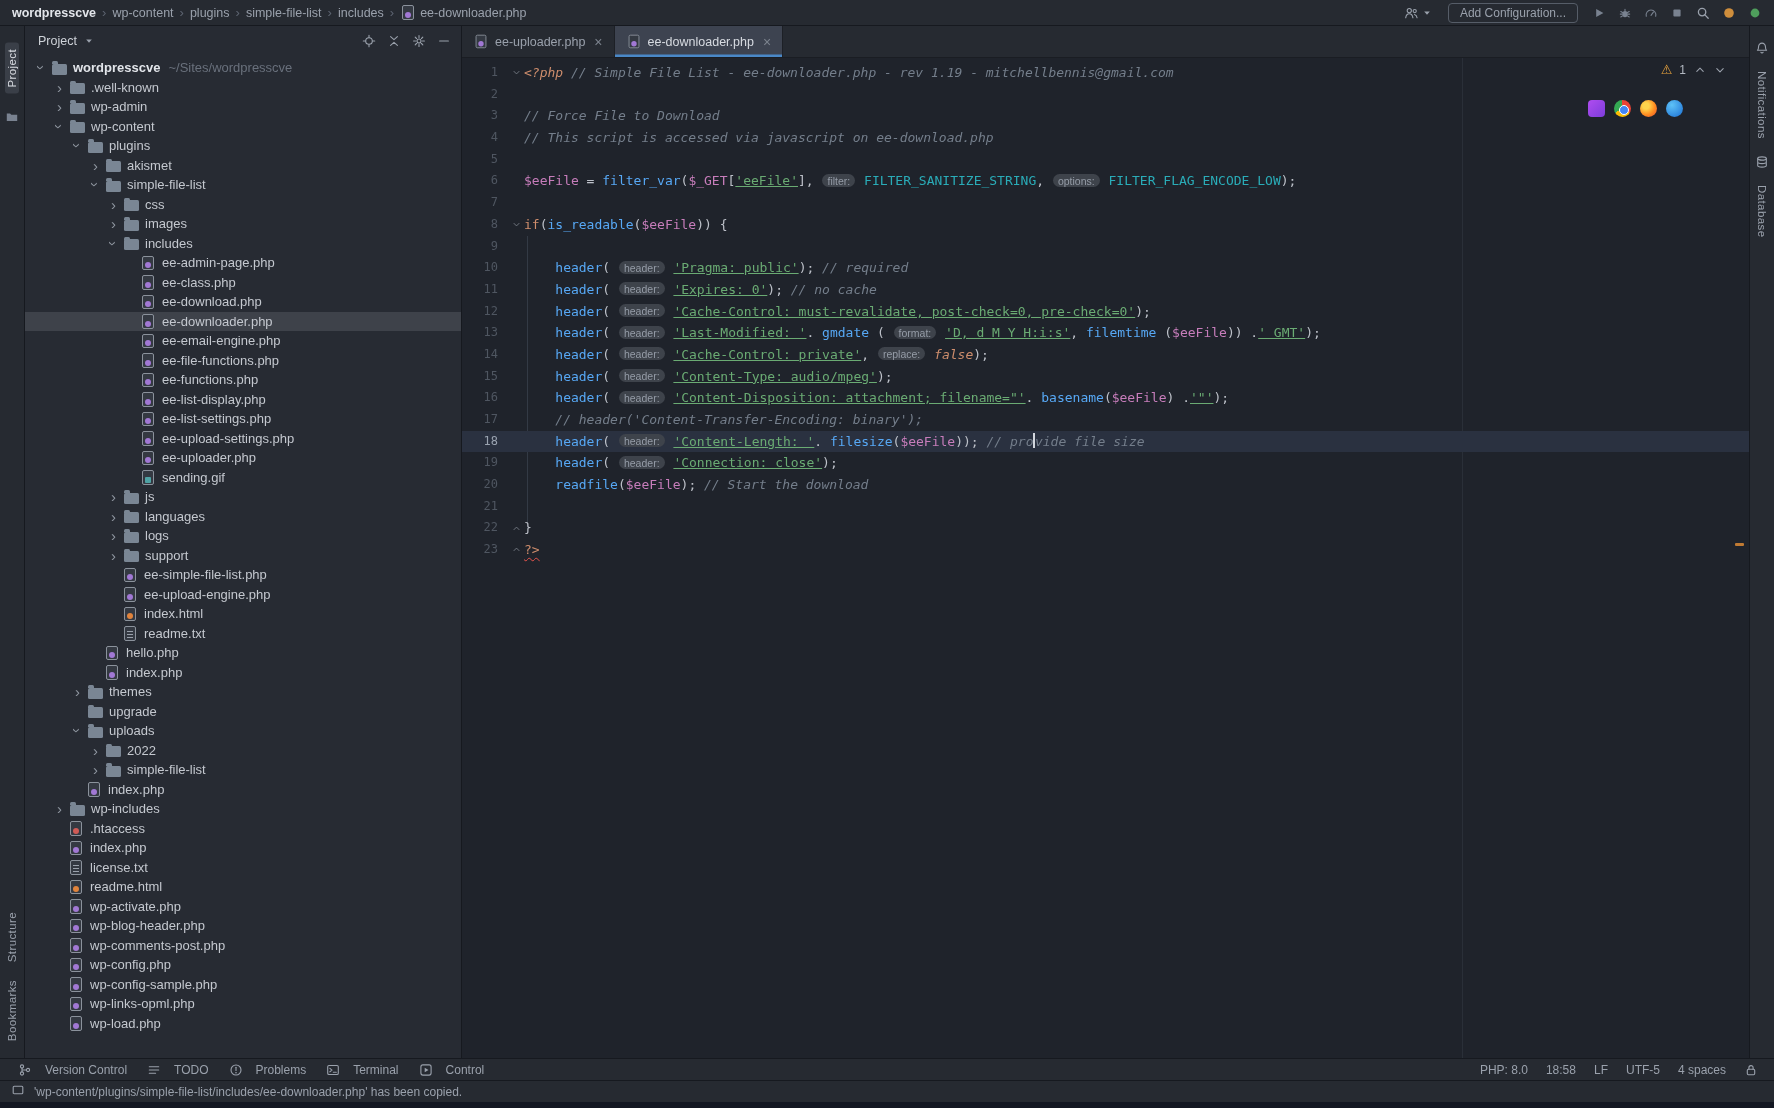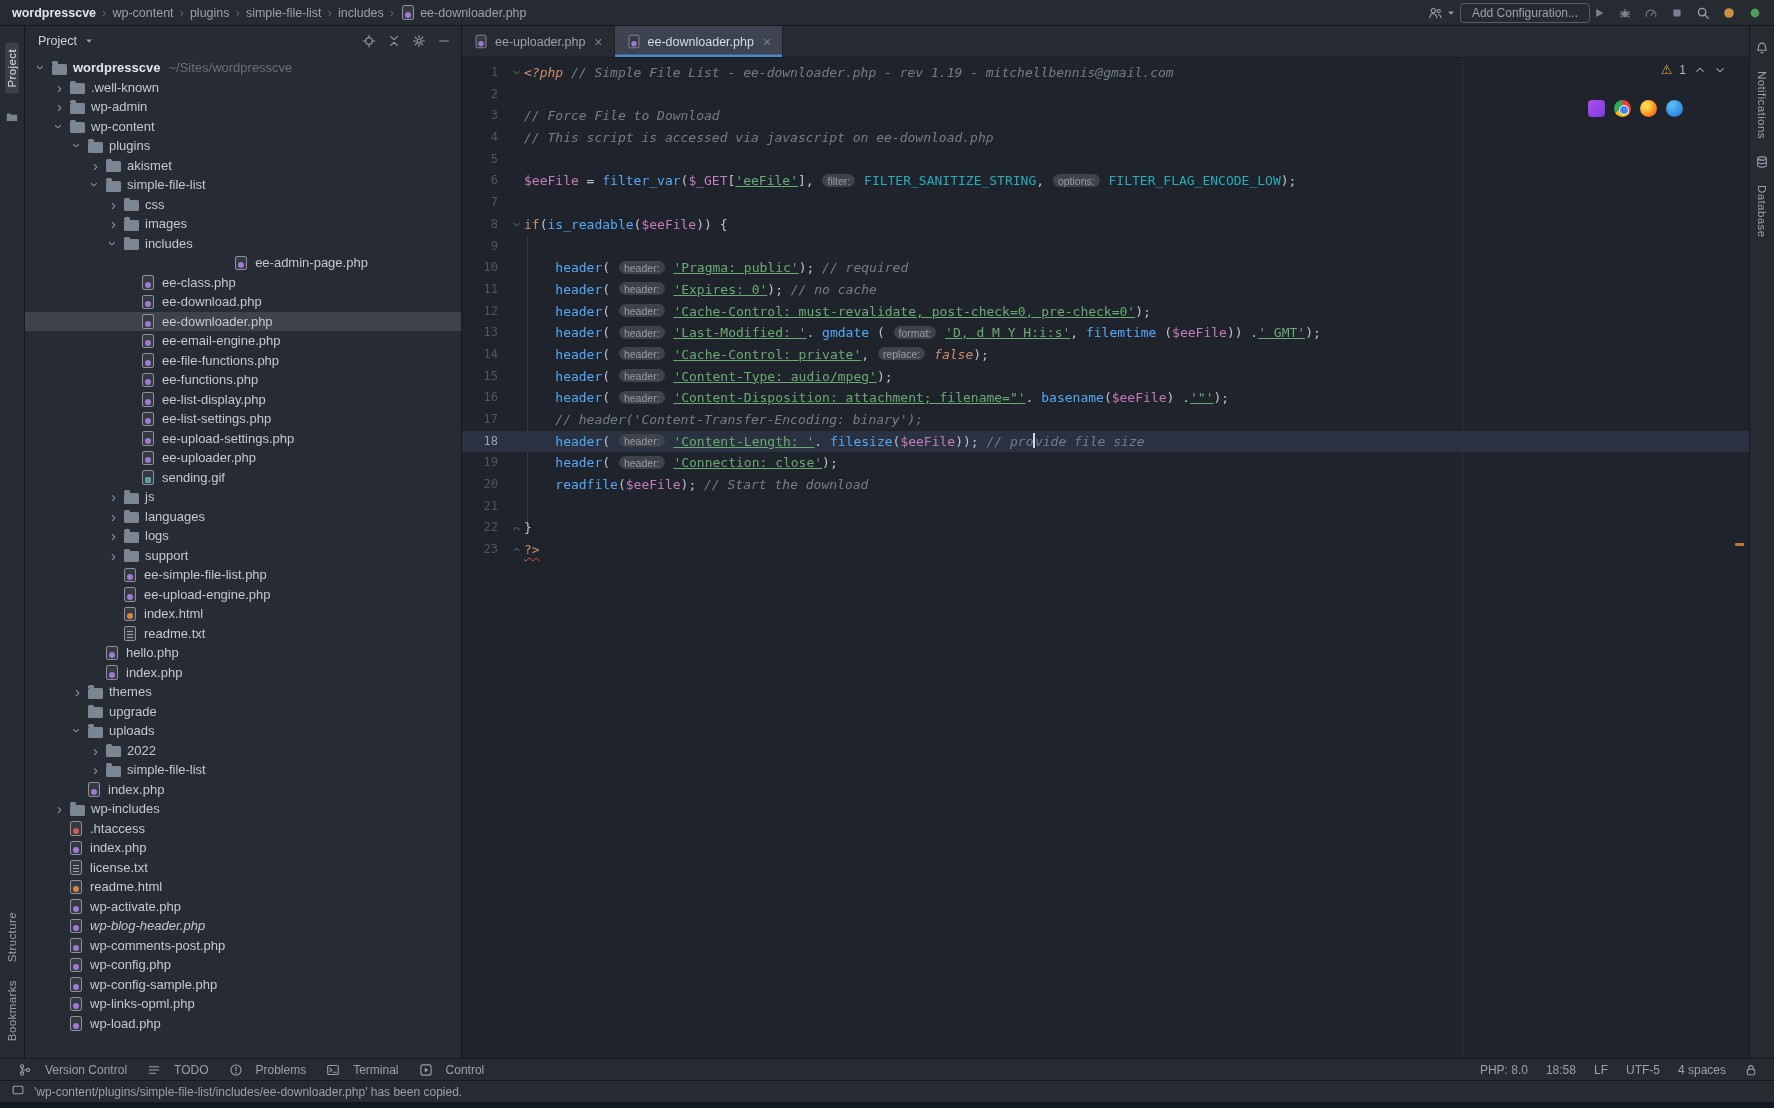--- a/index.html
+++ b/index.html
@@ -7,21 +7,21 @@
   .app { position:relative; width:1774px; height:1108px; background:#1f232b;
          font-family:"Liberation Sans",sans-serif; overflow:hidden; color:#9aa1ac; }
 
   
   .topbar { position:absolute; top:0; left:0; right:0; height:26px; background:#262a31;
             border-bottom:1px solid #16191f; display:flex; align-items:center; padding:0 12px; font-size:12.5px; }
   .crumbs { display:flex; align-items:center; }
   .crumb { display:flex; align-items:center; gap:4px; color:#9aa1ac; cursor:default; }
   .crumb.root { color:#e2e5ea; font-weight:bold; }
   .crumb-sep { color:#5c6370; margin:0 6px; font-size:13px; }
-  .topbar-right { margin-left:auto; display:flex; align-items:center; gap:2px; }
+  .topbar-right { margin-left:auto; display:flex; align-items:center; gap:14px; }
   .user-group { display:flex; align-items:center; gap:2px; }
   .btn-addconfig { background:none; border:1px solid #565d68; border-radius:4px; padding:2px 11px;
                    font-size:12px; color:#9aa1ac; font-family:inherit; }
   .icon-row { display:flex; align-items:center; gap:12px; }
   .ico { display:inline-flex; align-items:center; justify-content:center; }
   .ico svg { display:block; }
 
   
   .main { position:absolute; top:26px; left:0; right:0; bottom:50px; display:flex; }
 
@@ -313,21 +313,21 @@
           <div class="tree-row" style="padding-left: 80px;">
             <span class="chev">›</span>
             <span class="fi fi-folder"></span>
             <span class="tree-label">images</span>
           </div>
           <div class="tree-row" style="padding-left: 80px;">
             <span class="chev open">›</span>
             <span class="fi fi-folder"></span>
             <span class="tree-label">includes</span>
           </div>
-          <div class="tree-row" style="padding-left: 98px; justify-content: center;">
+          <div class="tree-row" style="padding-left: 98px;">
             <span class="chev none">›</span>
             <span class="fi fi-php"></span>
             <span class="tree-label">ee-admin-page.php</span>
           </div>
           <div class="tree-row" style="padding-left: 98px;">
             <span class="chev none">›</span>
             <span class="fi fi-php"></span>
             <span class="tree-label">ee-class.php</span>
           </div>
           <div class="tree-row" style="padding-left: 98px;">
@@ -483,21 +483,21 @@
           <div class="tree-row" style="padding-left: 26px;">
             <span class="chev none">›</span>
             <span class="fi fi-html"></span>
             <span class="tree-label">readme.html</span>
           </div>
           <div class="tree-row" style="padding-left: 26px;">
             <span class="chev none">›</span>
             <span class="fi fi-php"></span>
             <span class="tree-label">wp-activate.php</span>
           </div>
-          <div class="tree-row" style="padding-left: 26px; font-style: italic;">
+          <div class="tree-row" style="padding-left: 26px;">
             <span class="chev none">›</span>
             <span class="fi fi-php"></span>
             <span class="tree-label">wp-blog-header.php</span>
           </div>
           <div class="tree-row" style="padding-left: 26px;">
             <span class="chev none">›</span>
             <span class="fi fi-php"></span>
             <span class="tree-label">wp-comments-post.php</span>
           </div>
           <div class="tree-row" style="padding-left: 26px;">

